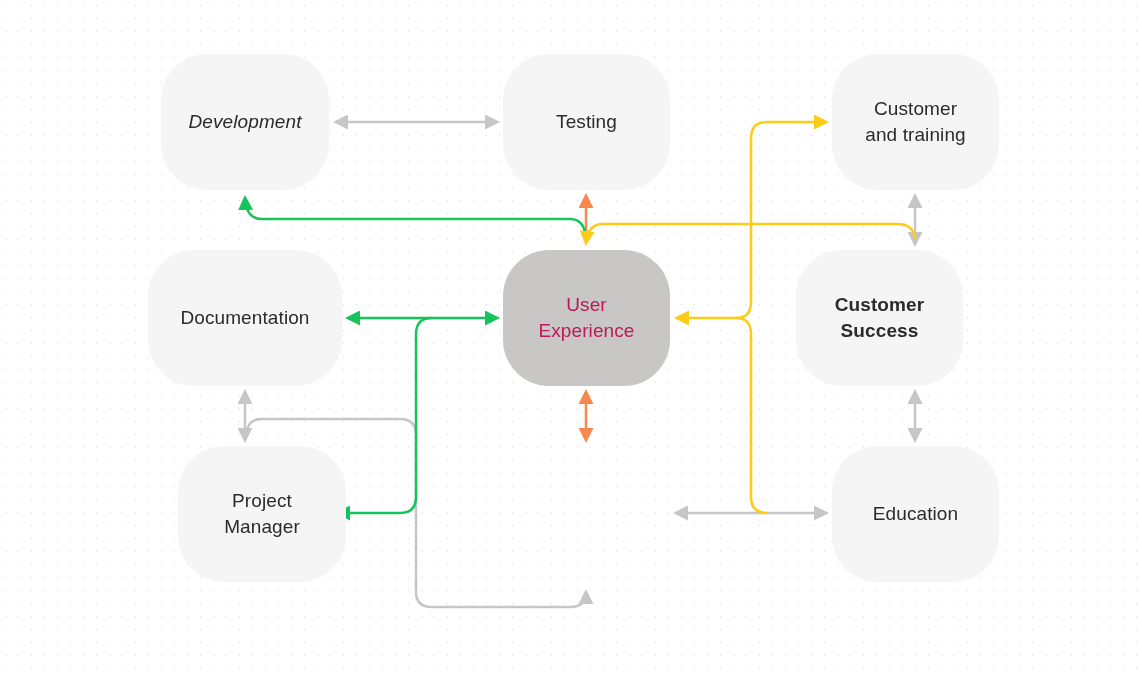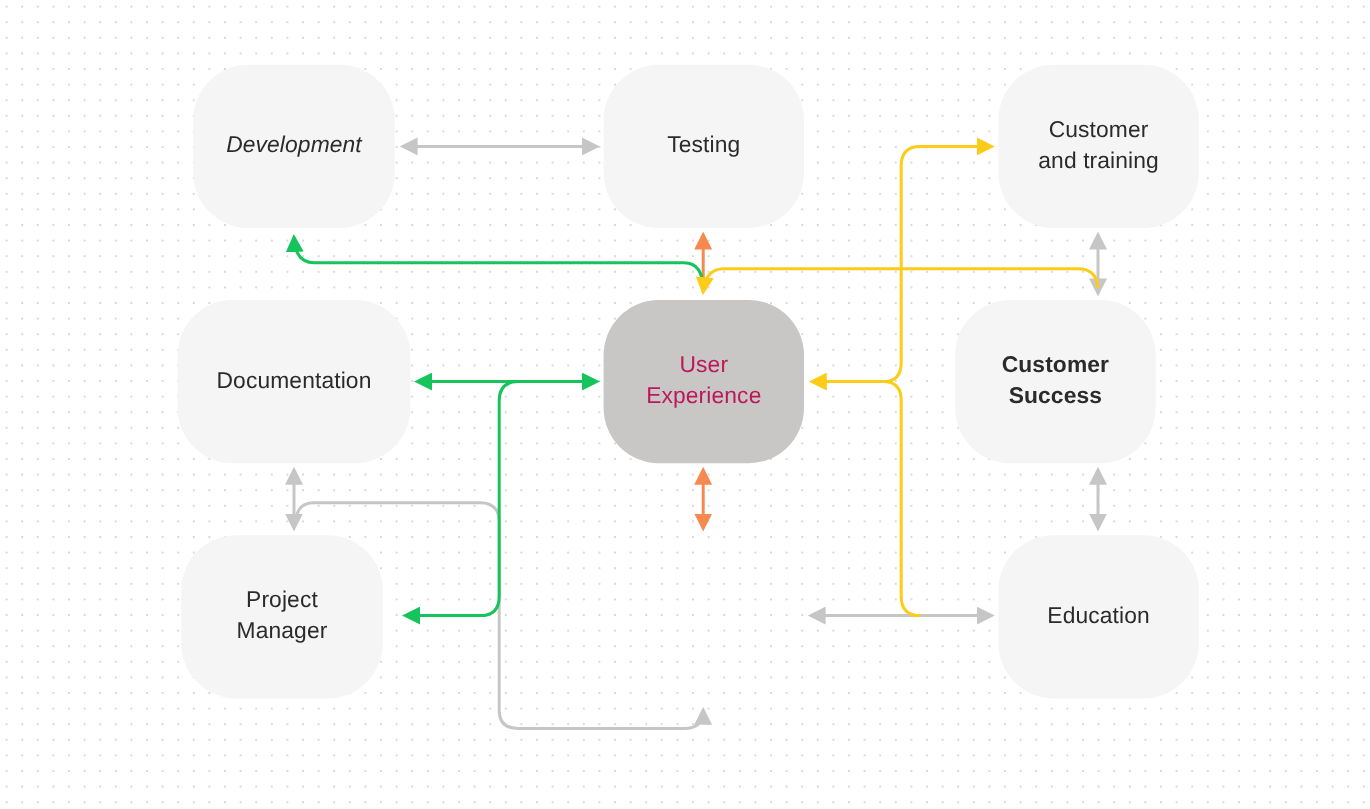--- a/index.html
+++ b/index.html
@@ -76,20 +76,20 @@
     </div>
   <div class="node center" style="left:503px;top:250px;width:167px;height:136px;">
       <span>User
 Experience</span>
     </div>
   <div class="node" style="left:796px;top:250px;width:167px;height:136px;font-weight:bold;">
       <span>Customer
 Success</span>
     </div>
 
-  <div class="node" style="left:151px;top:446px;width:168px;height:136px;">
+  <div class="node" style="left:178px;top:446px;width:168px;height:136px;">
       <span>Project
 Manager</span>
     </div>
   <div class="node" style="left:832px;top:446px;width:167px;height:136px;">
       <span>Education</span>
     </div>
 </div>
 
 </body></html>

